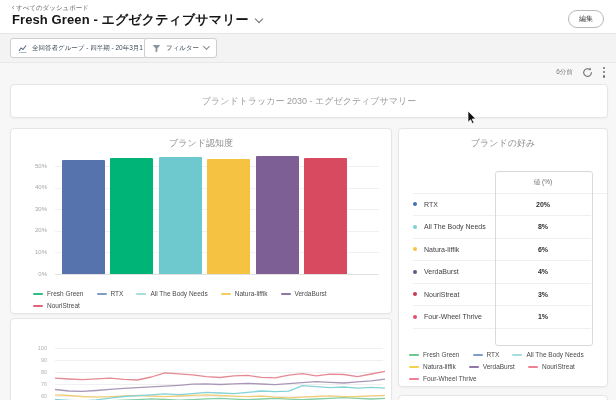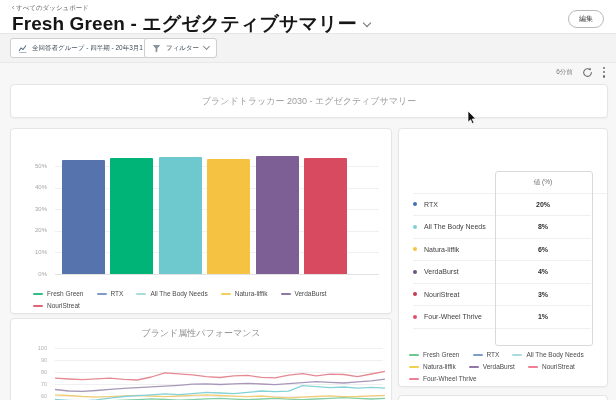--- a/index.html
+++ b/index.html
@@ -6,21 +6,21 @@
   body{
     width:616px;height:400px;overflow:hidden;position:relative;
     background:#f7f7f7;
     font-family:"Liberation Sans","DejaVu Sans",sans-serif;
     -webkit-font-smoothing:antialiased;
   }
   .abs{position:absolute;}
   
   .header{position:absolute;left:0;top:0;width:616px;height:33px;background:#ffffff;border-bottom:1px solid #e6e6e6;}
   .breadcrumb{position:absolute;left:12px;top:4px;font-size:6.5px;color:#5f5f5f;cursor:pointer;}
-  .page-title{position:absolute;left:12px;top:11px;font-size:19px;font-weight:bold;color:#161616;letter-spacing:.1px;display:flex;align-items:center;gap:7px;}
+  .page-title{position:absolute;left:12px;top:11px;font-size:13px;font-weight:bold;color:#161616;letter-spacing:.1px;display:flex;align-items:center;gap:7px;}
   .chev{display:inline-block;width:5px;height:5px;border-right:1.4px solid #6f6f6f;border-bottom:1.4px solid #6f6f6f;transform:rotate(45deg);margin-top:-3px;}
   .edit-btn{position:absolute;right:12px;top:10px;height:16px;padding:0 10px;border:1px solid #b9b9b9;border-radius:10px;background:#fff;font-size:7px;color:#3d3d3d;display:flex;align-items:center;cursor:pointer;}
   
   .filterbar{position:absolute;left:0;top:34px;width:616px;height:28px;background:#f3f3f3;border-bottom:1px solid #e9e9e9;}
   .chip{position:absolute;top:4px;height:18px;background:#fff;border:1px solid #cfcfcf;border-radius:3px;display:flex;align-items:center;gap:5px;padding:0 7px;font-size:6.5px;color:#3c4858;cursor:pointer;}
   .chip .chev{width:4px;height:4px;border-color:#8a8a8a;}
   
   .card{position:absolute;background:#fff;border:1px solid #e5e5e5;border-radius:4px;box-shadow:0 1px 2px rgba(0,0,0,.04);overflow:hidden;}
   .card-title{position:absolute;left:0;right:0;top:8px;text-align:center;font-size:9px;color:#8c8c8c;}
   
@@ -95,20 +95,21 @@
       <i></i>
       <i></i>
     </div>
 </div>
 
 <div class="card" style="left:10px;top:84px;width:596px;height:32px;">
   <div class="banner-text">ブランドトラッカー 2030 - エグゼクティブサマリー</div>
 </div>
 
 <div class="card" style="left:10px;top:128px;width:380px;height:184px;">
+  <div class="card-title">ブランド認知度</div>
   <div id="bar-plot" class="abs" style="left:0;top:0;right:0;bottom:0;">
       <div class="grid" style="left: 44px; right: 12px; top: 37px;"></div>
       <div class="ytick" style="top: 33.5px;">50%</div>
       <div class="grid" style="left: 44px; right: 12px; top: 58.6px;"></div>
       <div class="ytick" style="top: 55.1px;">40%</div>
       <div class="grid" style="left: 44px; right: 12px; top: 80.2px;"></div>
       <div class="ytick" style="top: 76.7px;">30%</div>
       <div class="grid" style="left: 44px; right: 12px; top: 101.8px;"></div>
       <div class="ytick" style="top: 98.3px;">20%</div>
       <div class="grid" style="left: 44px; right: 12px; top: 123.4px;"></div>
@@ -144,20 +145,21 @@
         <div class="legend-label">VerdaBurst</div>
       </div>
       <div class="legend-item">
         <div class="legend-dash" style="background: rgb(226, 100, 122);"></div>
         <div class="legend-label">NouriStreat</div>
       </div>
     </div>
 </div>
 
 <div class="card" style="left:398px;top:128px;width:208px;height:257px;">
+  <div class="card-title">ブランドの好み</div>
   <div id="pref-rows" class="pt-rows">
       <div class="pt-row header">
         <div class="pt-label"></div>
         <div class="pt-header-label">値 (%)</div>
       </div>
       <div class="pt-row">
         <div class="pt-label">
           <div class="pt-dot" style="background: rgb(16, 185, 129);"></div>
           <div>Fresh Green</div>
         </div>
@@ -233,21 +235,20 @@
         <div class="legend-label">NouriStreat</div>
       </div>
       <div class="legend-item">
         <div class="legend-dash" style="background: rgb(239, 127, 149);"></div>
         <div class="legend-label">Four-Wheel Thrive</div>
       </div>
     </div>
 </div>
 
 <div class="card" style="left:10px;top:318px;width:380px;height:180px;">
-  <div class="card-title">ブランド属性パフォーマンス</div>
   <div id="line-plot" class="abs" style="left:0;top:0;right:0;bottom:0;">
       <div class="grid" style="left: 44px; right: 8px; top: 29px;"></div>
       <div class="ytick" style="top: 25.5px; font-size: 5.5px; color: rgb(178, 178, 178);">100</div>
       <div class="grid" style="left: 44px; right: 8px; top: 41px;"></div>
       <div class="ytick" style="top: 37.5px; font-size: 5.5px; color: rgb(178, 178, 178);">90</div>
       <div class="grid" style="left: 44px; right: 8px; top: 53px;"></div>
       <div class="ytick" style="top: 49.5px; font-size: 5.5px; color: rgb(178, 178, 178);">80</div>
       <div class="grid" style="left: 44px; right: 8px; top: 65px;"></div>
       <div class="ytick" style="top: 61.5px; font-size: 5.5px; color: rgb(178, 178, 178);">70</div>
       <div class="grid" style="left: 44px; right: 8px; top: 77px;"></div>

